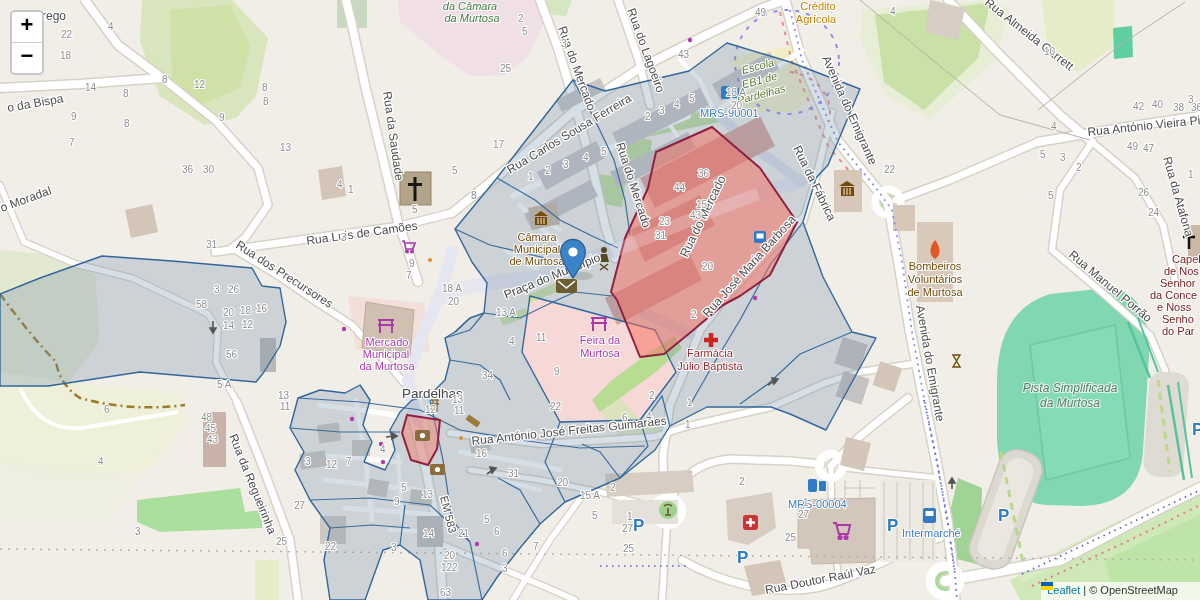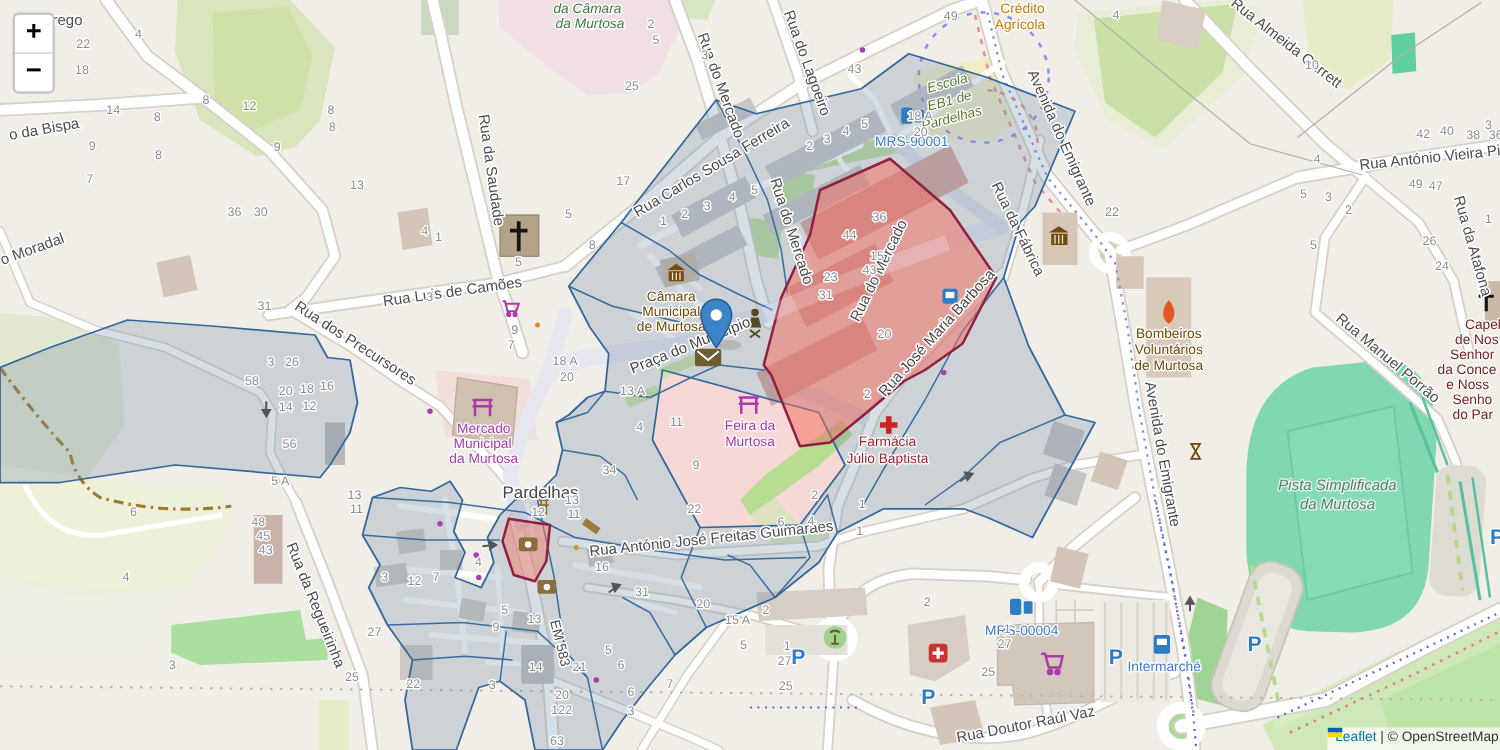--- a/index.html
+++ b/index.html
@@ -5,21 +5,21 @@
   html,body{margin:0;padding:0;width:1200px;height:600px;overflow:hidden;
     font-family:"Liberation Sans",sans-serif;}
   #map{position:relative;width:1200px;height:600px;background:#f1eee7;}
   svg{position:absolute;left:0;top:0;}
   .zoomctl{position:absolute;left:10px;top:10px;width:30px;background:#fff;
     border:2px solid rgba(0,0,0,0.22);border-radius:5px;z-index:10;}
   .zoomctl a{display:block;width:30px;height:30px;line-height:28px;text-align:center;
     font:bold 22px "Liberation Sans",sans-serif;color:#000;}
   .zoomctl a:first-child{border-bottom:1px solid #ccc;}
   .attrib{position:absolute;right:0;bottom:0;height:15px;background:rgba(255,255,255,0.75);
-    font:11px "Liberation Sans",sans-serif;color:#333;padding:2px 1px 1px 6px;z-index:10;text-align:right;}
+    font:11px "Liberation Sans",sans-serif;color:#333;padding:2px 22px 1px 6px;z-index:10;text-align:right;}
   .attrib .lf{color:#0078a8;}
   .flag{display:inline-block;width:12px;height:8px;vertical-align:-1px;margin-right:3px;}
   text{paint-order:stroke;stroke-linejoin:round;font-family:"Liberation Sans",sans-serif;}
   .st{font-size:12px;fill:#4d4d4d;stroke:#fff;stroke-width:2.6px;}
   .num{font-size:10px;fill:#8e8e8e;stroke:#fff;stroke-width:2.2px;}
   .place{font-size:13.5px;fill:#444;stroke:#fff;stroke-width:2.6px;}
   .poib{font-size:11px;fill:#734a08;stroke:#fff;stroke-width:2.2px;text-anchor:middle;}
   .poip{font-size:11px;fill:#ac39ac;stroke:#fff;stroke-width:2.2px;text-anchor:middle;}
   .poiblu{font-size:11px;fill:#3d7cc9;stroke:#fff;stroke-width:2.2px;}
   .poired{font-size:11px;fill:#9c2731;stroke:#fff;stroke-width:2.2px;text-anchor:middle;}

